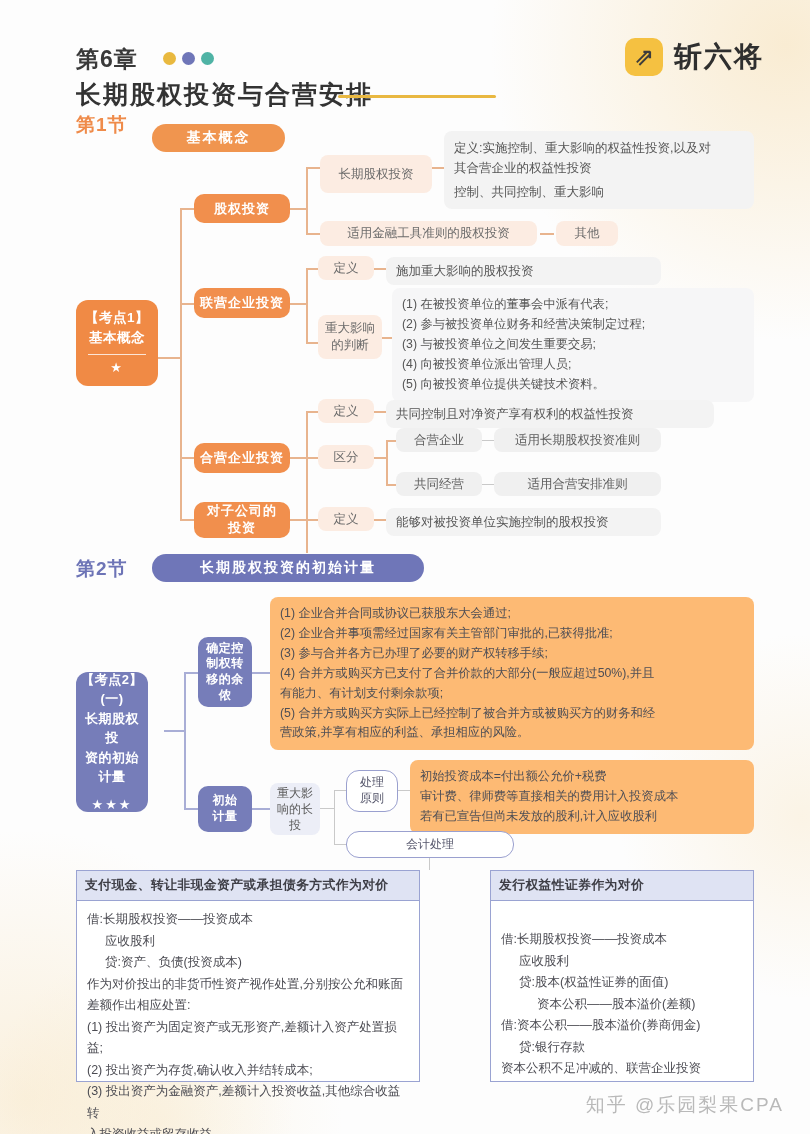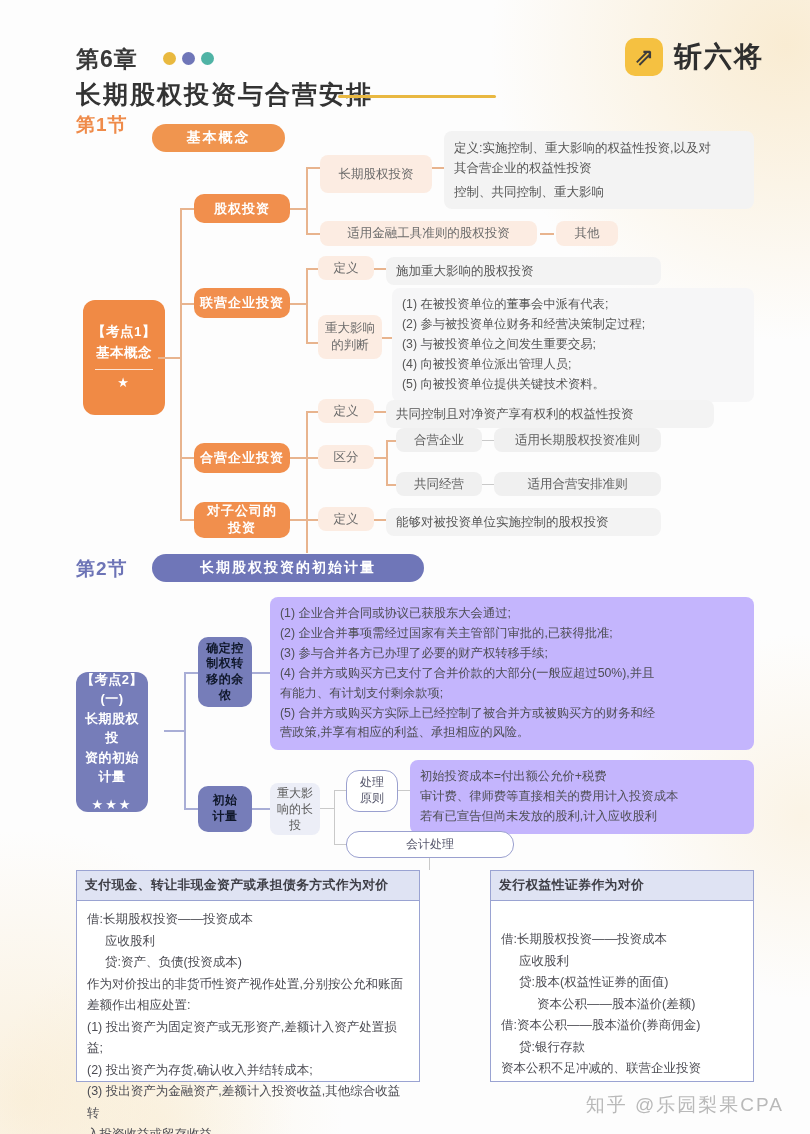--- a/index.html
+++ b/index.html
@@ -56,31 +56,31 @@
   .n-root-b {
     background:#767db9; color:#fff; border-radius:12px;
     font-size:13px; font-weight:700; line-height:1.5; letter-spacing:.5px;
     flex-direction:column; padding:6px 4px;
   }
   .root-div { width:78%; height:1px; background:rgba(255,255,255,.78); margin:5px 0 3px; }
   .stars { font-size:13px; letter-spacing:2px; color:#fff; }
 
   .n-l1-o { background:#f18f4d; color:#fff; border-radius:10px; font-size:13px; font-weight:700; letter-spacing:1px;
             line-height:1.35; padding:4px 6px; }
-  .n-l1-b { background:#767db9; color:#0f172a; border-radius:10px; font-size:12px; font-weight:700; letter-spacing:.5px;
+  .n-l1-b { background:#767db9; color:#ffffff; border-radius:10px; font-size:12px; font-weight:700; letter-spacing:.5px;
             line-height:1.35; padding:4px 6px; }
 
   .n-l2-o { background:#fcece2; color:#6b6b6b; border-radius:8px; font-size:12.5px; line-height:1.35; padding:3px 6px; }
   .n-l2-b { background:#eceef7; color:#5b5b5b; border-radius:8px; font-size:12px; line-height:1.3; padding:3px 6px;}
   .n-l2-g { background:#f0f0f0; color:#5d5d5d; border-radius:8px; font-size:12.5px; line-height:1.35; padding:3px 6px;}
   .n-out-b { background:#fff; border:1.3px solid #9aa0cf; color:#55566b; border-radius:13px; font-size:12px; padding:3px 6px; }
 
   .n-text-g { background:#f3f3f3; color:#555; border-radius:8px; font-size:12.5px; line-height:1.6;
               padding:7px 10px; text-align:left; display:block; }
-  .n-text-b { background:#c4b5fd; color:#4e4e55; border-radius:8px; font-size:12.3px; line-height:1.62;
+  .n-text-b { background:#fdba74; color:#4e4e55; border-radius:8px; font-size:12.3px; line-height:1.62;
               padding:7px 10px; text-align:left; display:block; }
   .n-text-w { background:#f6f6f7; color:#555; border-radius:8px; font-size:12.3px; line-height:1.62;
               padding:7px 10px; text-align:left; display:block; }
 
   
   .ln { position:absolute; background:#e8b48e; }
   .ln.bl { background:#a9aed6; }
   .ln.gy { background:#c9c9c9; }
 
   
@@ -107,21 +107,21 @@
   <div class="hdr-title">长期股权投资与合营安排</div>
   <div class="hdr-rule"></div>
   <div class="brand">
     <span class="brand-badge">⇗</span>
     <span class="brand-name">斩六将</span>
   </div>
 
   <div class="sec-no o" style="left:76px; top:112px;">第1节</div>
   <div class="sec-pill o" style="left:152px; top:124px; width:133px; height:28px;">基本概念</div>
 
-  <div class="node n-root-o" style="left:83px; top:300px; width:82px; height:115px;">
+  <div class="node n-root-o" style="left:76px; top:300px; width:82px; height:86px;">
     <span>【考点1】</span>
     <span>基本概念</span>
     <span class="root-div"></span>
     <span class="stars">★</span>
   </div>
 
   <div class="ln" style="left:158px; top:357px; width:22px; height:1.6px;"></div>
   <div class="ln" style="left:180px; top:208px; width:1.6px; height:312px;"></div>
   <div class="ln" style="left:180px; top:208px; width:14px; height:1.6px;"></div>
   <div class="ln" style="left:180px; top:303px; width:14px; height:1.6px;"></div>

